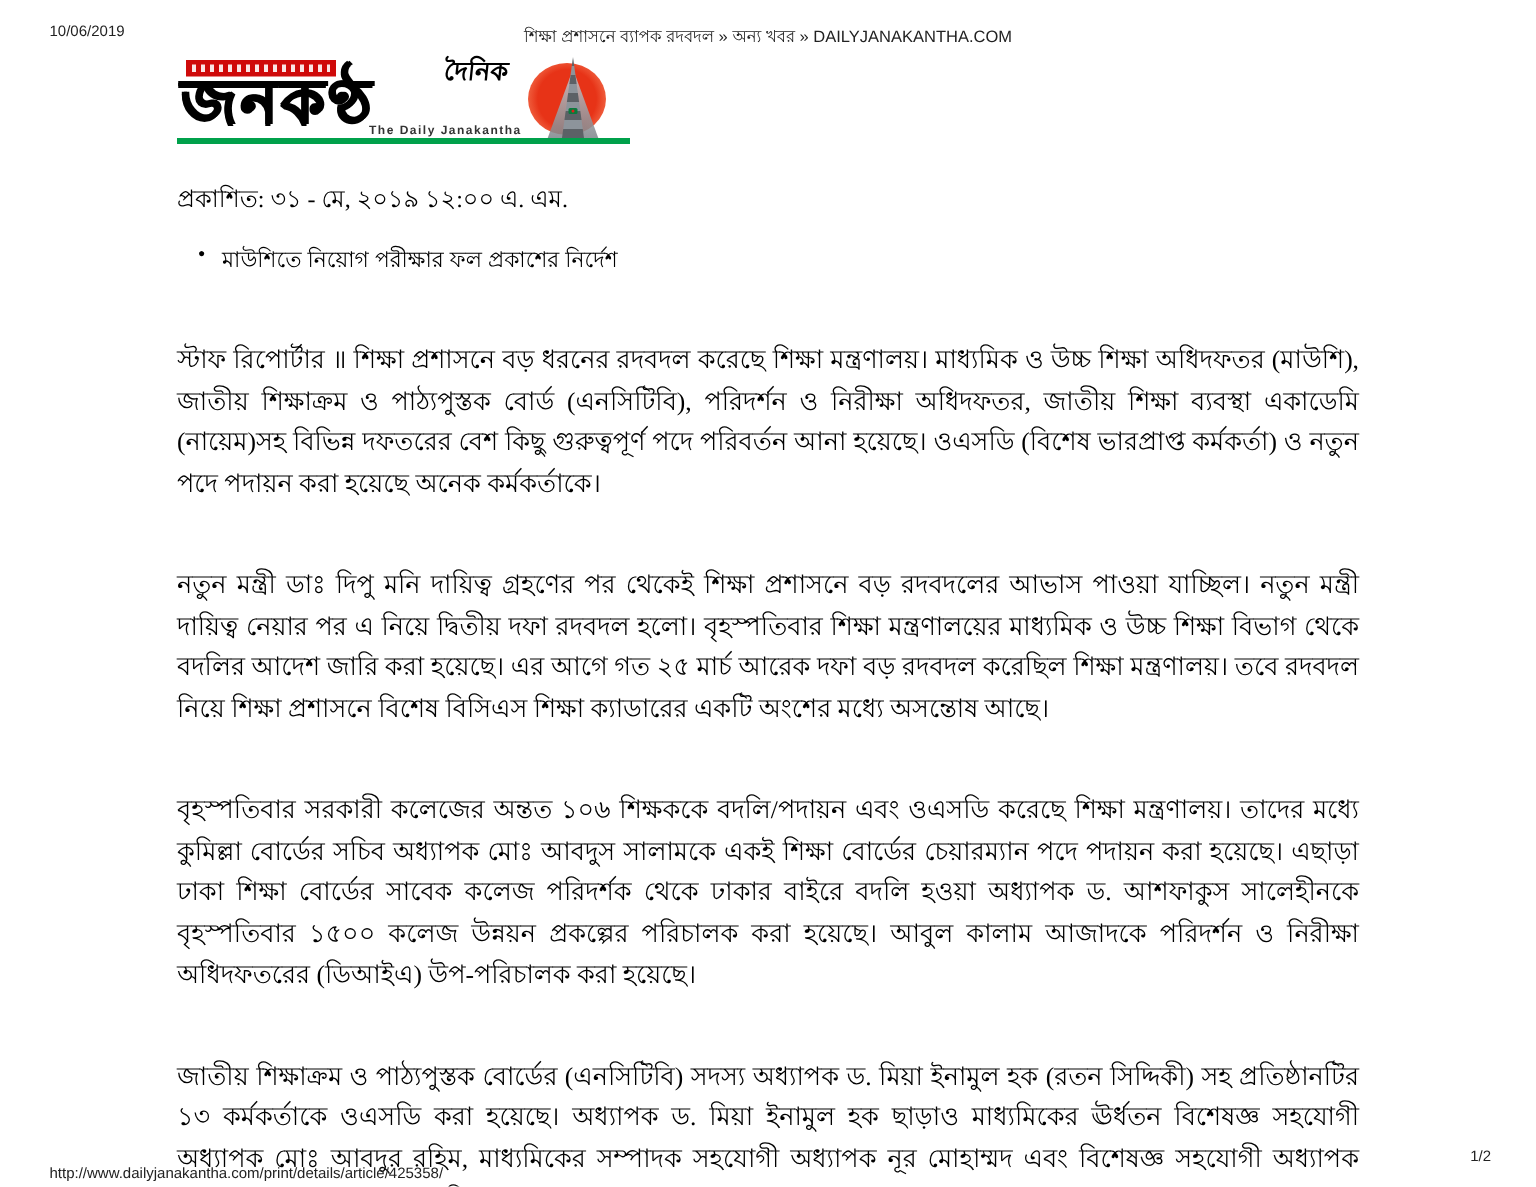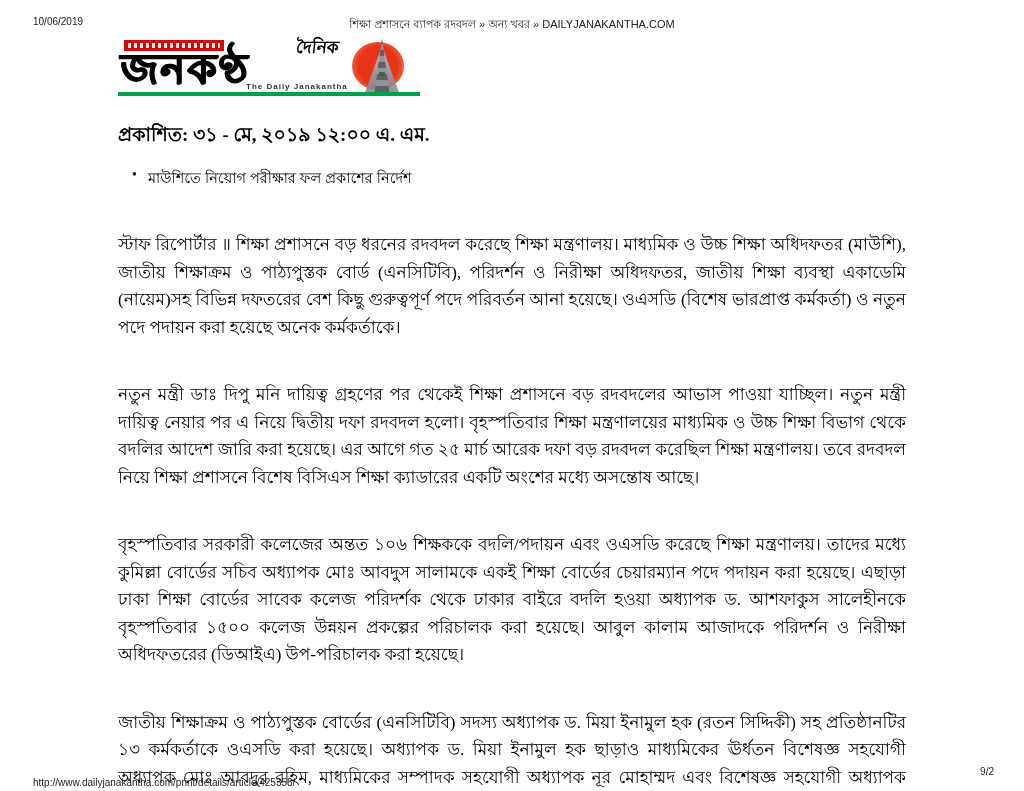--- a/index.html
+++ b/index.html
@@ -98,23 +98,22 @@
   }
 
   
   .headline {
     margin-top:17px;
     font-size:33px; font-weight:bold; line-height:1.2;
     font-family:"Liberation Serif", serif;
   }
   .published {
     margin-top:24px;
-    font-size:19px;
+    font-size:16px;
     font-family:"Liberation Serif", serif;
-    font-weight:bold;
   }
   .related { margin-top:15px; list-style:none; }
   .related li {
     position:relative; padding-left:30px;
     font-size:14.5px;
     font-family:Liberation Sans, sans-serif;
   }
   .related li::before {
     content:"●"; position:absolute; left:14px; top:2px; font-size:8px;
   }
@@ -157,15 +156,15 @@
     </ul>
 
     <p class="body-para">স্টাফ রিপোর্টার ॥ শিক্ষা প্রশাসনে বড় ধরনের রদবদল করেছে শিক্ষা মন্ত্রণালয়। মাধ্যমিক ও উচ্চ শিক্ষা অধিদফতর (মাউশি), জাতীয় শিক্ষাক্রম ও পাঠ্যপুস্তক বোর্ড (এনসিটিবি), পরিদর্শন ও নিরীক্ষা অধিদফতর, জাতীয় শিক্ষা ব্যবস্থা একাডেমি (নায়েম)সহ বিভিন্ন দফতরের বেশ কিছু গুরুত্বপূর্ণ পদে পরিবর্তন আনা হয়েছে। ওএসডি (বিশেষ ভারপ্রাপ্ত কর্মকর্তা) ও নতুন পদে পদায়ন করা হয়েছে অনেক কর্মকর্তাকে।</p>
     <p class="body-para">নতুন মন্ত্রী ডাঃ দিপু মনি দায়িত্ব গ্রহণের পর থেকেই শিক্ষা প্রশাসনে বড় রদবদলের আভাস পাওয়া যাচ্ছিল। নতুন মন্ত্রী দায়িত্ব নেয়ার পর এ নিয়ে দ্বিতীয় দফা রদবদল হলো। বৃহস্পতিবার শিক্ষা মন্ত্রণালয়ের মাধ্যমিক ও উচ্চ শিক্ষা বিভাগ থেকে বদলির আদেশ জারি করা হয়েছে। এর আগে গত ২৫ মার্চ আরেক দফা বড় রদবদল করেছিল শিক্ষা মন্ত্রণালয়। তবে রদবদল নিয়ে শিক্ষা প্রশাসনে বিশেষ বিসিএস শিক্ষা ক্যাডারের একটি অংশের মধ্যে অসন্তোষ আছে।</p>
     <p class="body-para">বৃহস্পতিবার সরকারী কলেজের অন্তত ১০৬ শিক্ষককে বদলি/পদায়ন এবং ওএসডি করেছে শিক্ষা মন্ত্রণালয়। তাদের মধ্যে কুমিল্লা বোর্ডের সচিব অধ্যাপক মোঃ আবদুস সালামকে একই শিক্ষা বোর্ডের চেয়ারম্যান পদে পদায়ন করা হয়েছে। এছাড়া ঢাকা শিক্ষা বোর্ডের সাবেক কলেজ পরিদর্শক থেকে ঢাকার বাইরে বদলি হওয়া অধ্যাপক ড. আশফাকুস সালেহীনকে বৃহস্পতিবার ১৫০০ কলেজ উন্নয়ন প্রকল্পের পরিচালক করা হয়েছে। আবুল কালাম আজাদকে পরিদর্শন ও নিরীক্ষা অধিদফতরের (ডিআইএ) উপ-পরিচালক করা হয়েছে।</p>
     <p class="body-para">জাতীয় শিক্ষাক্রম ও পাঠ্যপুস্তক বোর্ডের (এনসিটিবি) সদস্য অধ্যাপক ড. মিয়া ইনামুল হক (রতন সিদ্দিকী) সহ প্রতিষ্ঠানটির ১৩ কর্মকর্তাকে ওএসডি করা হয়েছে। অধ্যাপক ড. মিয়া ইনামুল হক ছাড়াও মাধ্যমিকের ঊর্ধতন বিশেষজ্ঞ সহযোগী অধ্যাপক মোঃ আবদুর রহিম, মাধ্যমিকের সম্পাদক সহযোগী অধ্যাপক নূর মোহাম্মদ এবং বিশেষজ্ঞ সহযোগী অধ্যাপক হাসমত মনোয়ারকেও ওএসডি করা হয়েছে।</p>
 
   </div>
 
   <div class="footer-url">http://www.dailyjanakantha.com/print/details/article/425358/</div>
-  <div class="footer-page">9/2</div>
+  <div class="footer-page">1/2</div>
 
 </div>
 
 </body></html>

